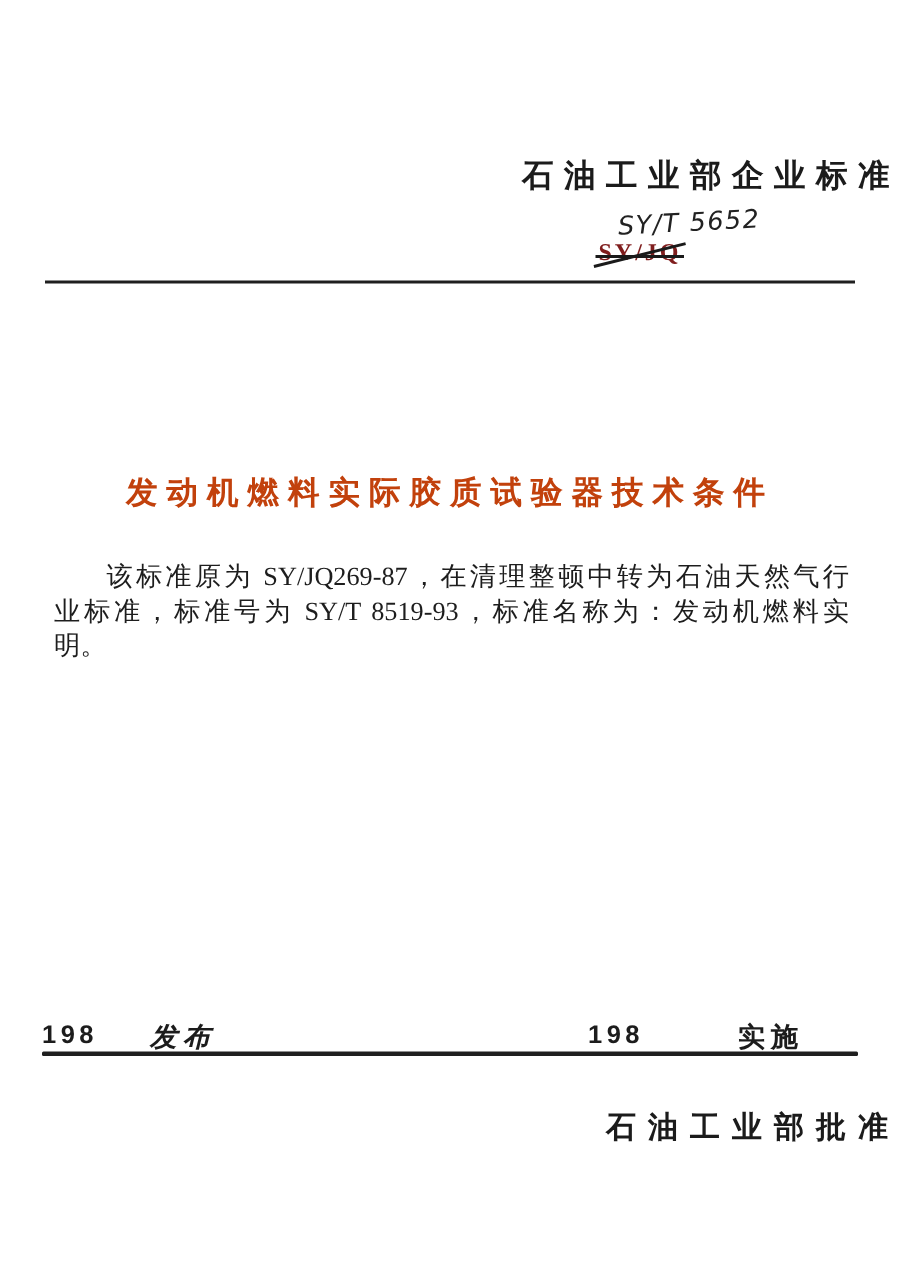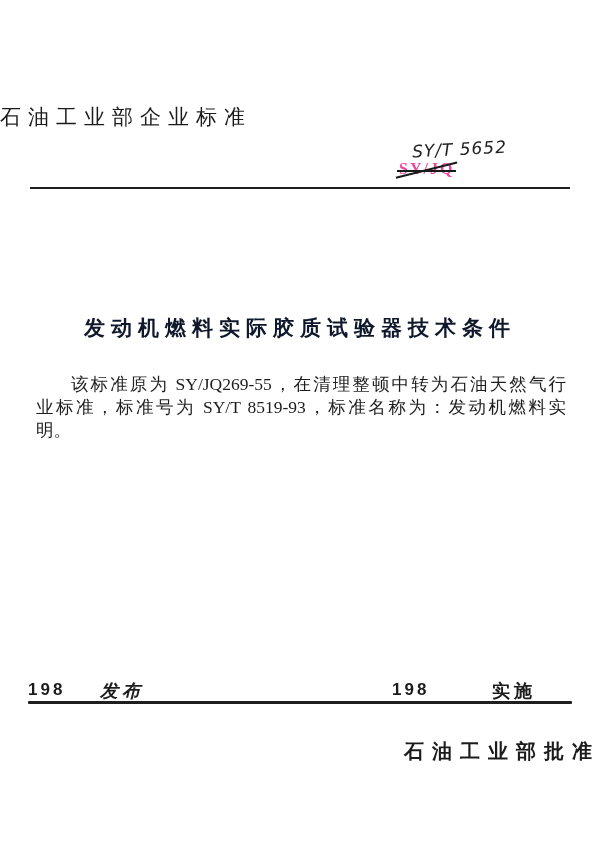--- a/index.html
+++ b/index.html
@@ -16,23 +16,23 @@
     font-family: "Liberation Serif", "DejaVu Serif", serif;
     color: #1c1c1c;
   }
 
   
   .org-title {
     position: absolute;
     top: 103px;
     left: 0;
     width: 100%;
-    text-align: left;
+    text-align: right;
     font-size: 21px;
-    font-weight: normal;
+    font-weight: bold;
     letter-spacing: 7px;
     color: #1b1b1b;
   }
 
   
   .std-no-hand {
     position: absolute;
     top: 139px;
     left: 412px;
     font-family: "DejaVu Sans", sans-serif;
@@ -46,21 +46,21 @@
 
   
   .std-no-struck {
     position: absolute;
     top: 160px;
     left: 399px;
     font-family: "Liberation Serif", "DejaVu Serif", serif;
     font-size: 16px;
     font-weight: bold;
     letter-spacing: 2px;
-    color: #ec4899;
+    color: #7f1d1d;
     white-space: nowrap;
   }
   .std-no-struck::before {
     content: "";
     position: absolute;
     left: -2px;
     right: -2px;
     top: 55%;
     height: 2px;
     background: #1a1a1a;
@@ -88,21 +88,21 @@
   
   .doc-title {
     position: absolute;
     top: 314px;
     left: 0;
     width: 100%;
     text-align: center;
     font-size: 21px;
     font-weight: bold;
     letter-spacing: 6px;
-    color: #0f172a;
+    color: #c2410c;
   }
 
   
   .note {
     position: absolute;
     top: 373px;
     left: 36px;
     width: 530px;
     font-size: 17.5px;
     line-height: 23px;
@@ -189,21 +189,21 @@
 
   <div class="std-no-hand">SY/T 5652</div>
 
   <div class="std-no-struck">SY/JQ</div>
 
   <div class="rule-top"></div>
 
   <div class="doc-title">发动机燃料实际胶质试验器技术条件</div>
 
   <div class="note">
-    <div class="pline first">该标准原为 SY/JQ269-55，在清理整顿中转为石油天然气行</div>
+    <div class="pline first">该标准原为 SY/JQ269-87，在清理整顿中转为石油天然气行</div>
     <div class="pline">业标准，标准号为 SY/T 8519-93，标准名称为：发动机燃料实</div>
     <div class="pline last">明。</div>
   </div>
 
   <div class="footer-year-issue">198</div>
 
   <div class="footer-label-issue">发布</div>
 
   <div class="footer-year-impl">198</div>
 

